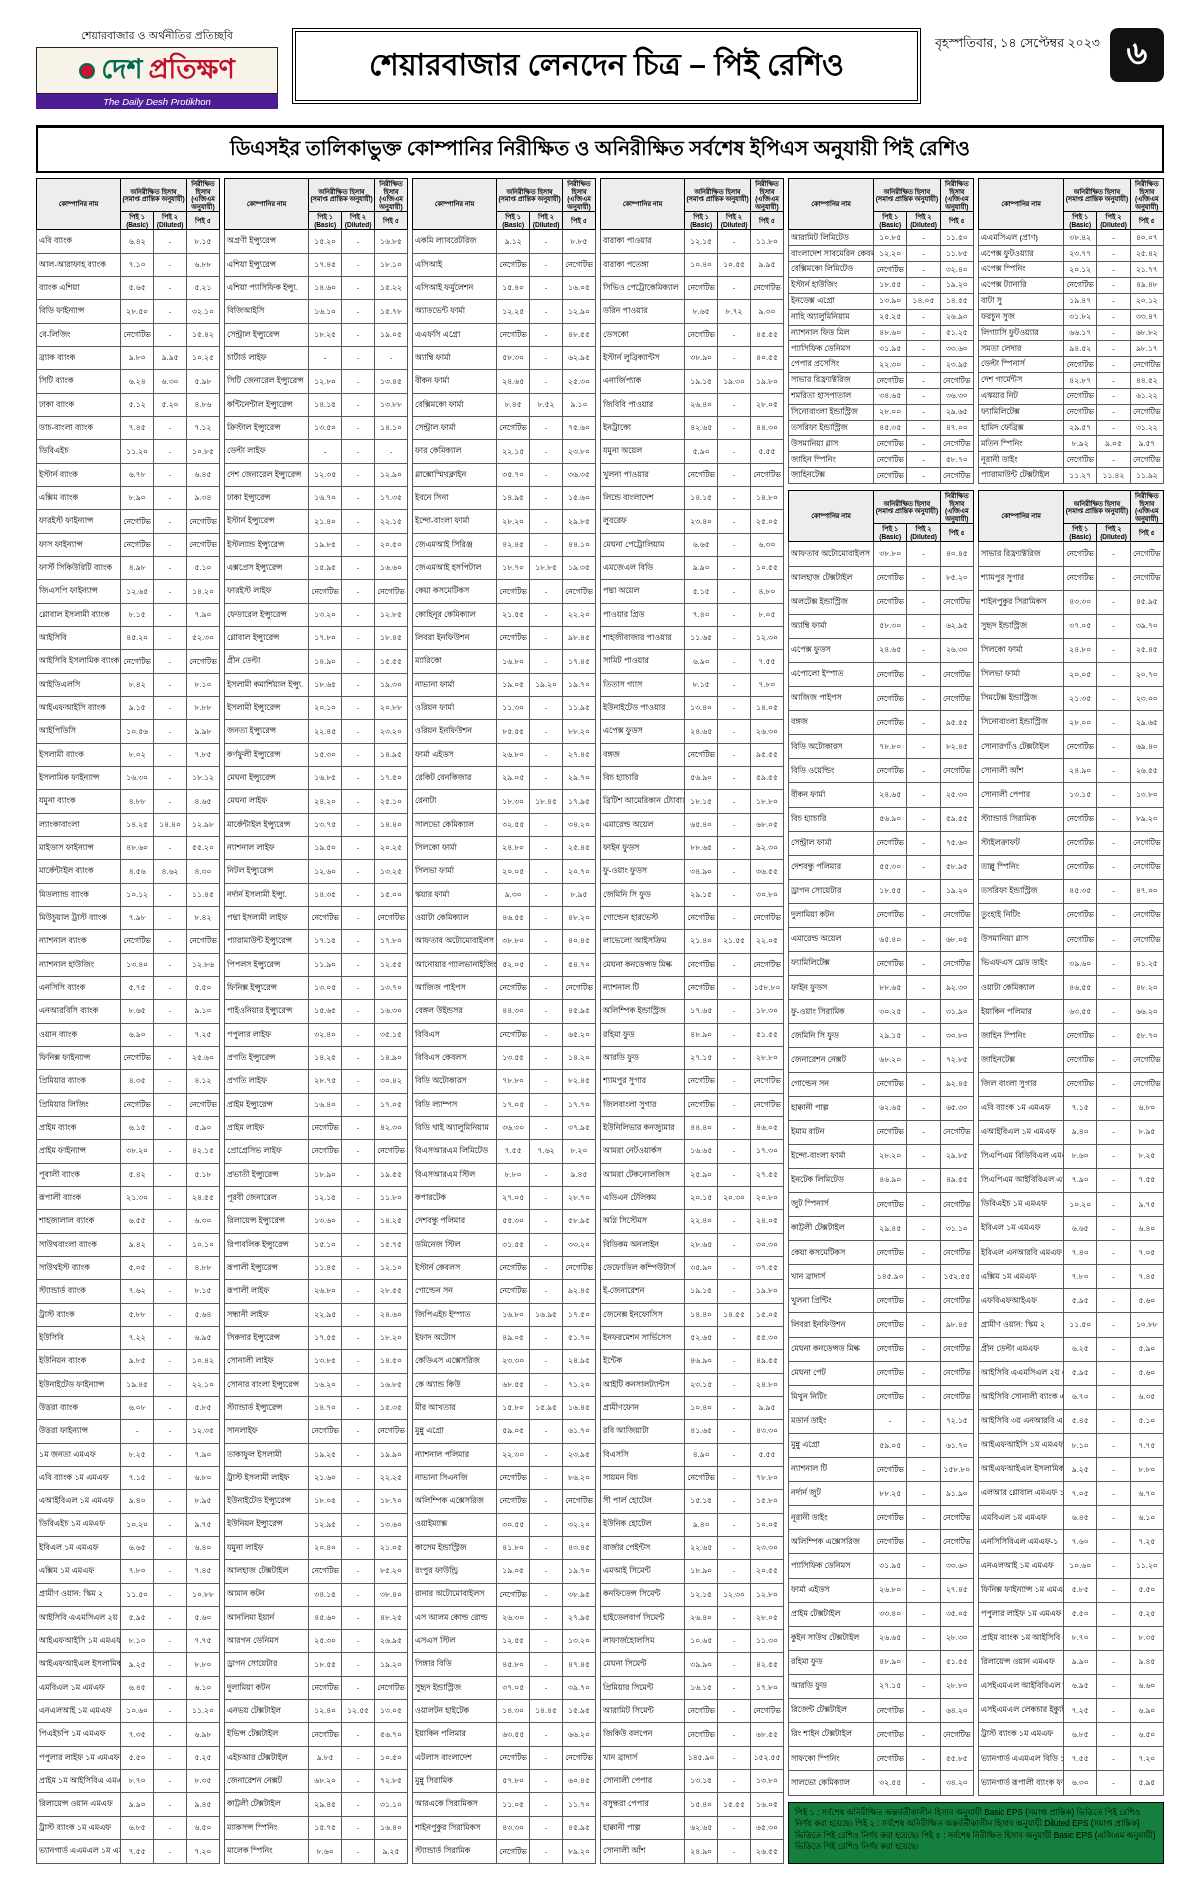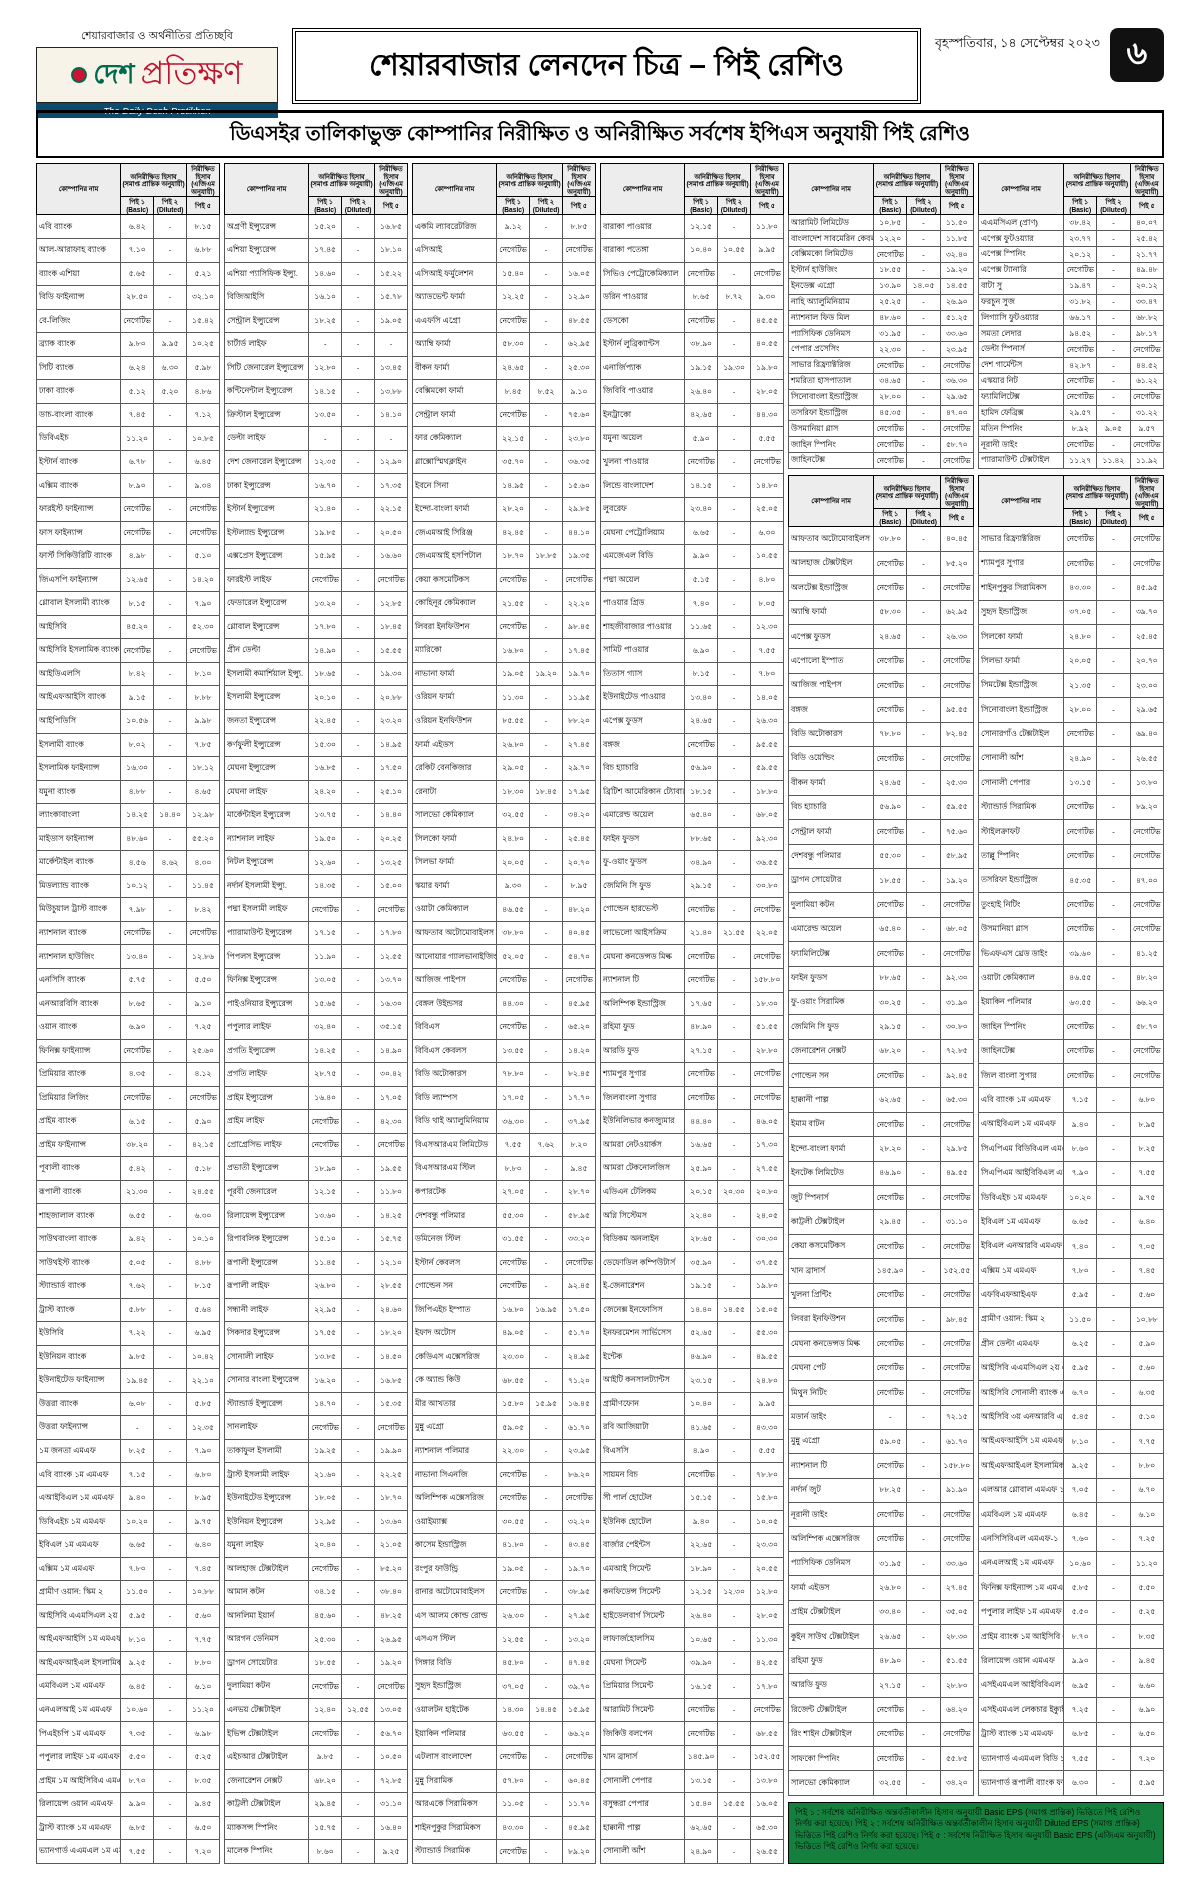--- a/index.html
+++ b/index.html
@@ -1,28 +1,28 @@
 <!DOCTYPE html>
 <html lang="bn"><head>
 <meta charset="utf-8">
 <style>
   *{box-sizing:border-box;margin:0;padding:0}
   html,body{background:#fff}
   body{width:1200px;height:1886px;font-family:"Liberation Sans","DejaVu Sans",sans-serif;color:#000}
   .page{width:1200px;height:1886px;padding:28px 36px 22px;display:flex;flex-direction:column}
 
   
-  .masthead{display:flex;align-items:stretch;gap:14px;height:76px;margin-bottom:6px}
+  .masthead{display:flex;align-items:stretch;gap:14px;height:76px;margin-bottom:21px}
   .brand{width:242px;display:flex;flex-direction:column}
   .tagline{font-size:10.5px;text-align:center;margin-bottom:2px;letter-spacing:.2px}
   .logo{flex:1;display:flex;align-items:center;justify-content:center;border:1.5px solid #222;background:#f7f3e8;gap:6px}
   .logo-mark{width:16px;height:16px;border-radius:50%;background:#d21034;display:inline-block;border:2px solid #006a4e}
   .logo-w1{font-size:27px;font-weight:bold;color:#006a4e}
-  .logo-w2{font-size:32px;font-weight:normal;color:#c0122f}
-  .logo-sub{background:#0c4a6e;color:#fff;font-size:9.5px;font-style:italic;text-align:center;padding:2px 0}
+  .logo-w2{font-size:27px;font-weight:bold;color:#c0122f}
+  .logo-sub{background:#4c1d95;color:#fff;font-size:9.5px;font-style:italic;text-align:center;padding:2px 0}
   .title-box{flex:1;border:4px double #000;display:flex;align-items:center;justify-content:center;font-size:30px;font-weight:bold;text-align:center;padding:0 8px}
   .date-block{display:flex;align-items:flex-start;gap:10px}
   .date{font-size:12.5px;padding-top:6px;white-space:nowrap}
   .pageno{width:54px;height:54px;background:#111;color:#fff;font-size:32px;font-weight:bold;display:flex;align-items:center;justify-content:center;border-radius:8px}
 
   
   .section-header{border:2px solid #000;border-top:3px solid #000;text-align:center;font-size:20px;font-weight:bold;padding:5px 0;margin-bottom:5px}
 
   
   .content{flex:1;display:flex;gap:4px;min-height:0}

